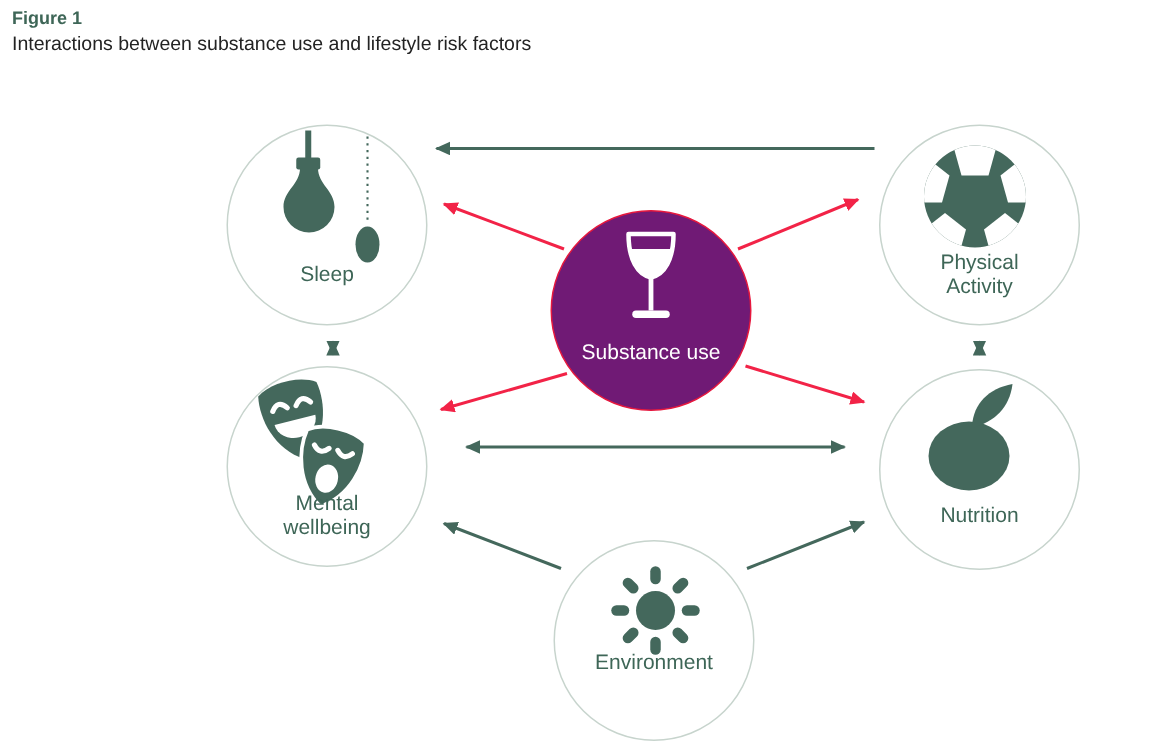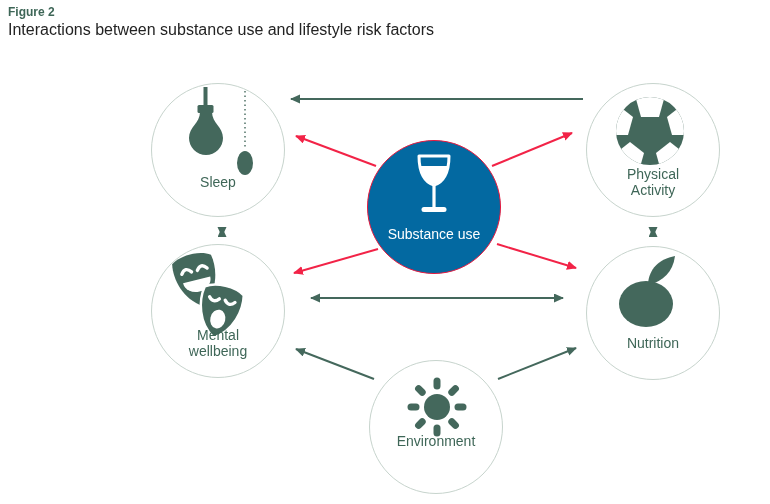--- a/index.html
+++ b/index.html
@@ -1,34 +1,34 @@
 <!DOCTYPE html>
 <html><head>
 <meta charset="utf-8">
 <style>
   html,body{margin:0;padding:0;background:#fff;}
   .page{position:relative;width:770px;height:504px;background:#ffffff;
         font-family:"Liberation Sans",sans-serif;overflow:hidden;}
   .fig-label{position:absolute;left:8px;top:5px;font-size:12px;font-weight:bold;color:#3E6657;}
-  .fig-title{position:absolute;left:8px;top:21px;font-size:16px;color:#232323;}
+  .fig-title{position:absolute;left:8px;top:21px;font-size:13px;color:#232323;}
   svg.arrows{position:absolute;left:0;top:0;}
   .node{position:absolute;width:134px;height:134px;border-radius:50%;background:#fff;
         border:1.5px solid #C7D4CD;box-sizing:border-box;}
-  .node-red{background:#0369a1;border:1.5px solid #E6183E;}
+  .node-red{background:#701a75;border:1.5px solid #E6183E;}
   .node svg.icon{position:absolute;left:-1px;top:-1px;width:134px;height:134px;}
   .label{position:absolute;left:0;width:100%;text-align:center;font-weight:normal;
          font-size:14px;line-height:15.5px;color:#3E6657;white-space:pre-line;}
   .node-red .label{color:#ffffff;}
 </style>
 </head>
 <body>
 
 <div class="page">
 
-  <div class="fig-label">Figure 2</div>
+  <div class="fig-label">Figure 1</div>
   <div class="fig-title">Interactions between substance use and lifestyle risk factors</div>
 
   <svg class="arrows" width="770" height="504">
     <defs>
       <marker id="hg" markerWidth="11" markerHeight="10" refX="9" refY="4.5" orient="auto-start-reverse" markerUnits="userSpaceOnUse">
         <path d="M0,0 L10,4.5 L0,9 Z" fill="#44685C"></path>
       </marker>
       <marker id="hr" markerWidth="11" markerHeight="10" refX="9" refY="4.5" orient="auto-start-reverse" markerUnits="userSpaceOnUse">
         <path d="M0,0 L10,4.5 L0,9 Z" fill="#F22347"></path>
       </marker>

